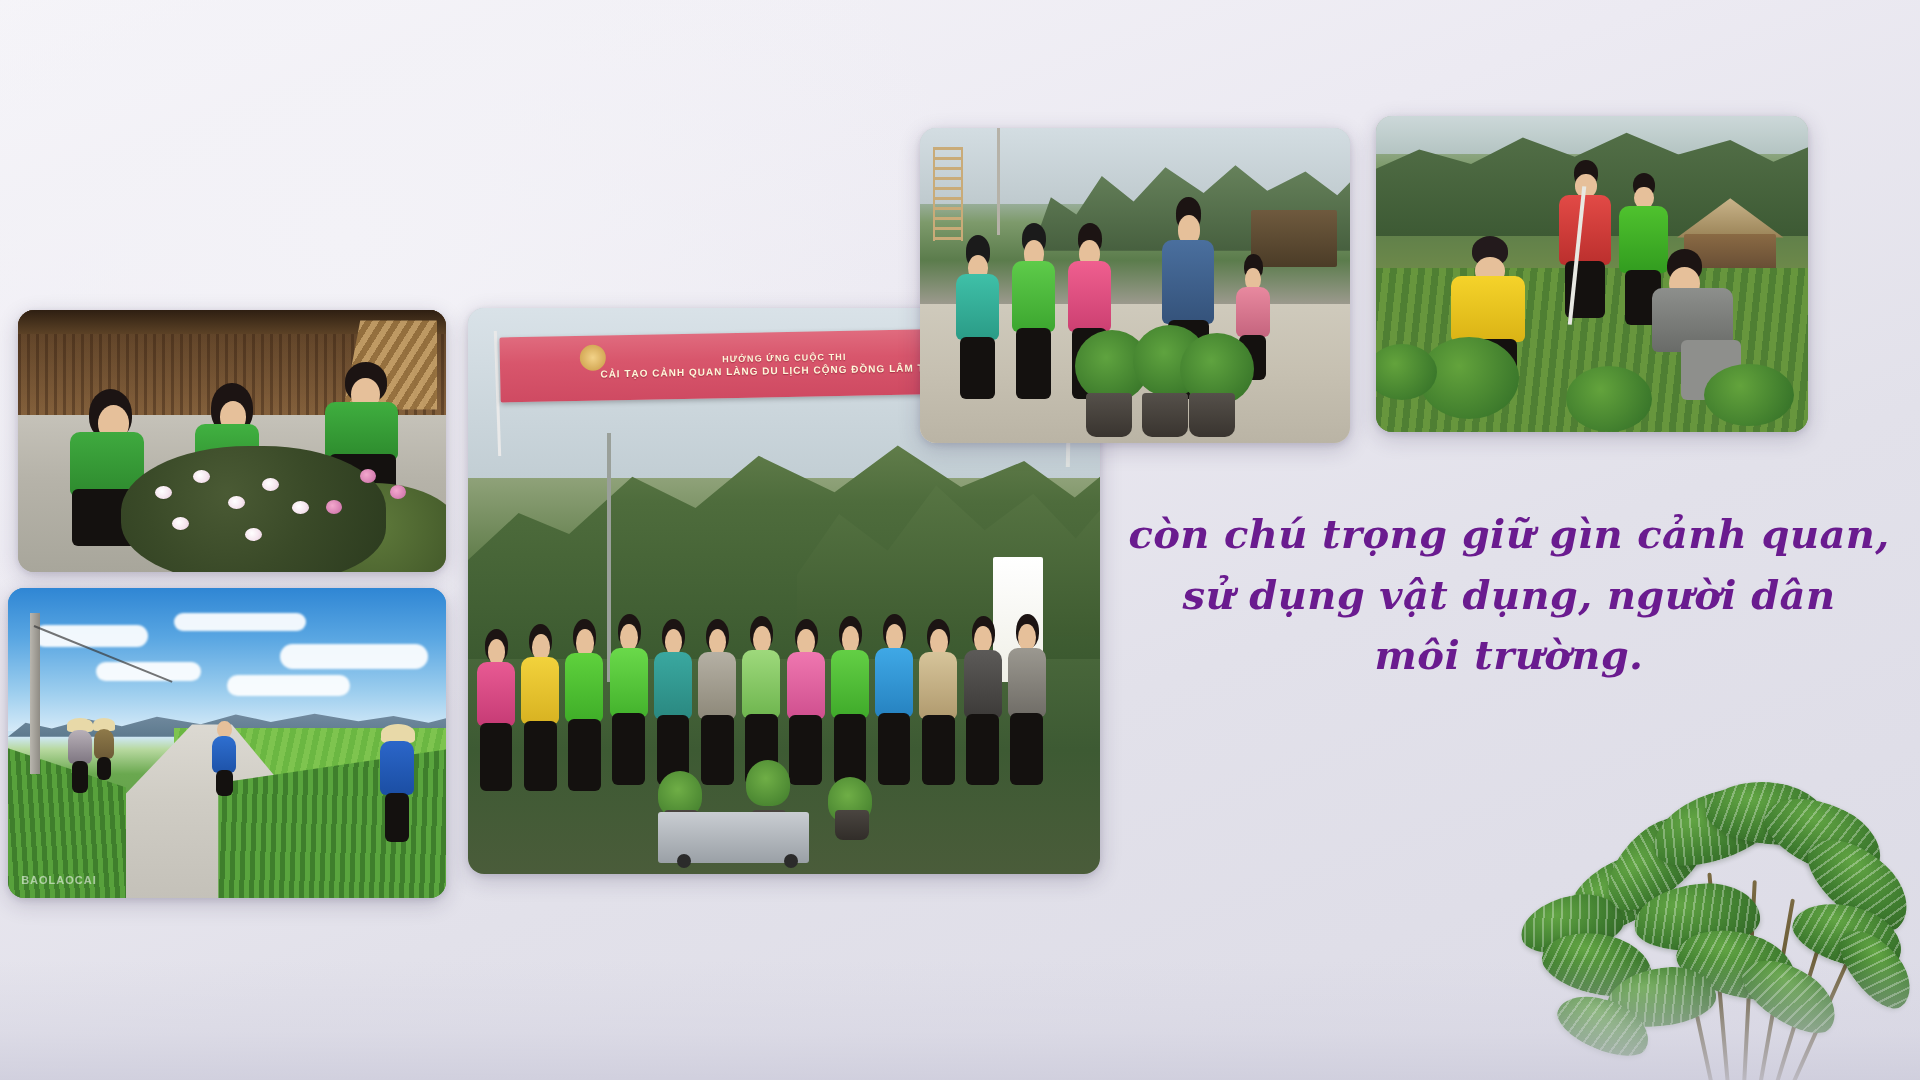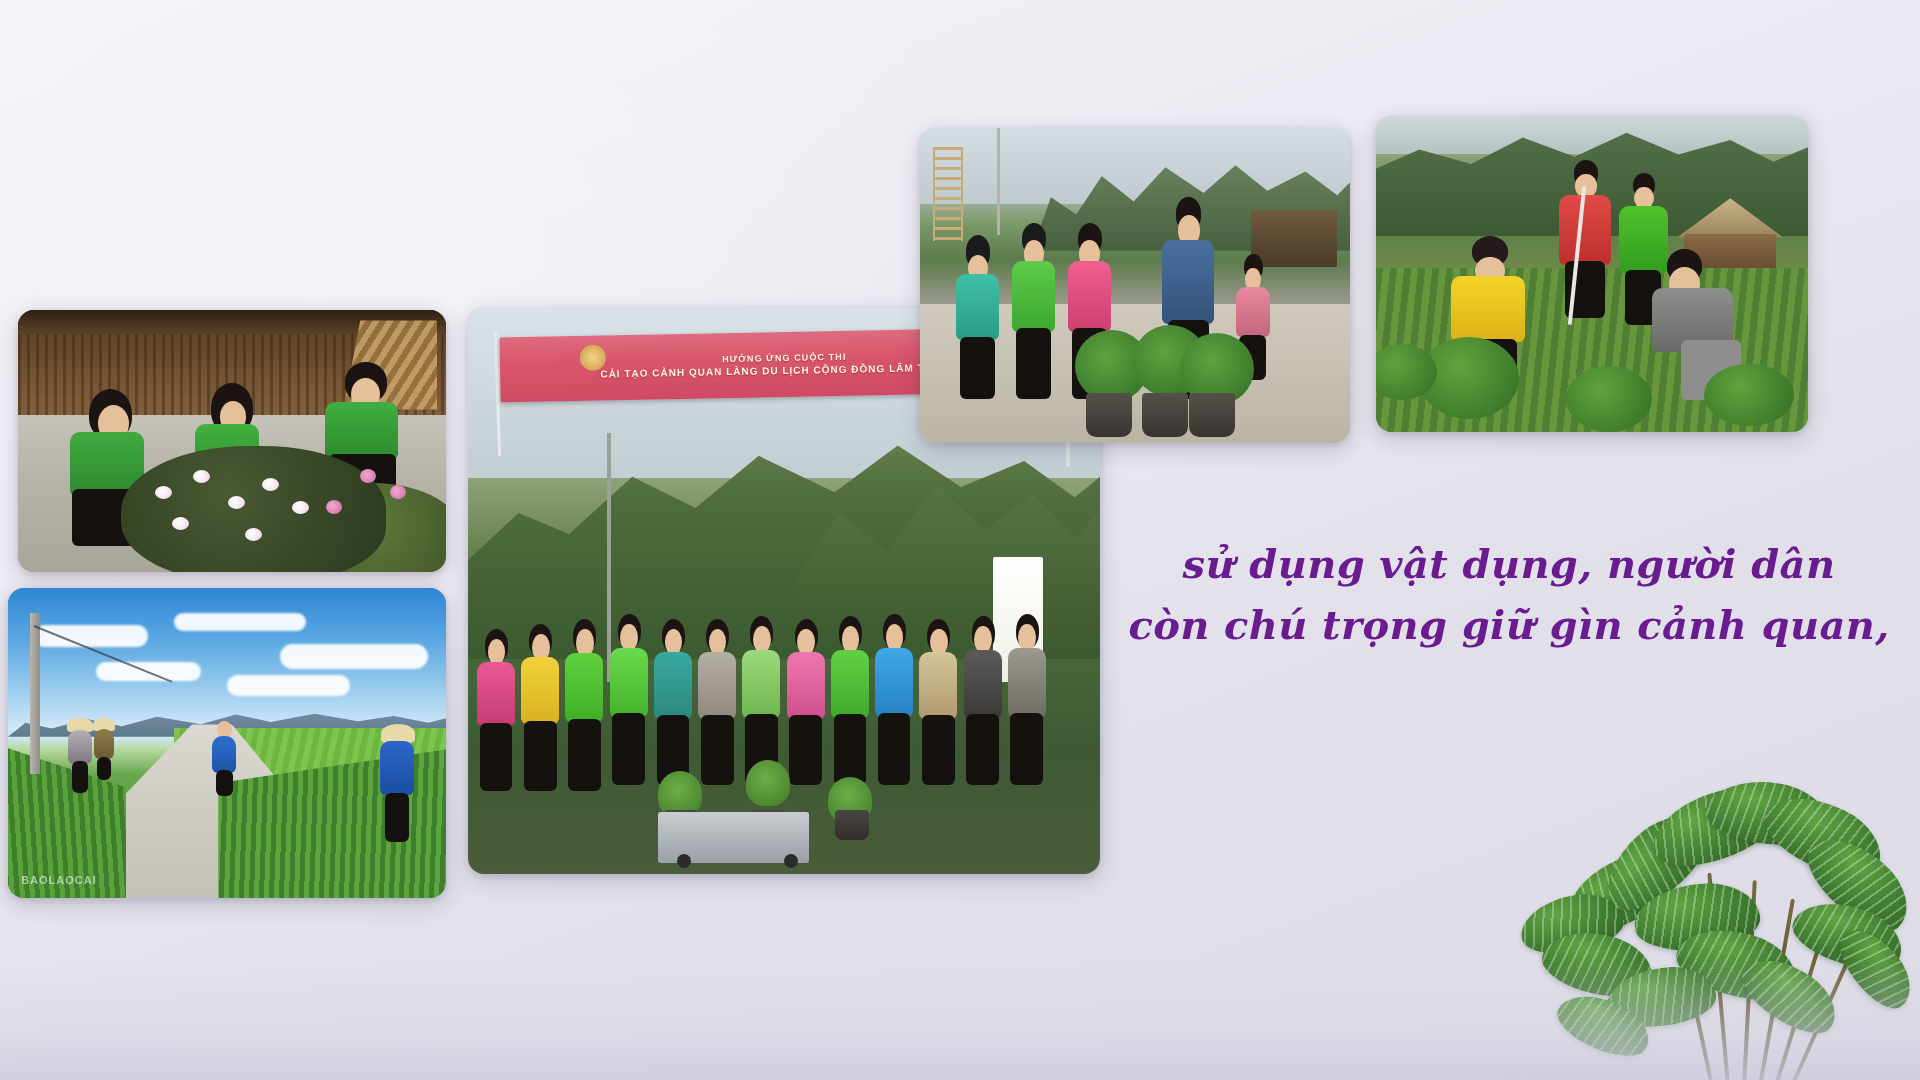--- a/index.html
+++ b/index.html
@@ -469,22 +469,23 @@
     <div class="pt-spade"></div>
 
     <div class="pt-bush" style="left:10%;bottom:4%;width:100px;height:82px;"></div>
     <div class="pt-bush" style="left:44%;bottom:0%;width:86px;height:66px;"></div>
     <div class="pt-bush" style="left:76%;bottom:2%;width:90px;height:62px;"></div>
     <div class="pt-bush" style="left:-2%;bottom:10%;width:70px;height:56px;"></div>
   </div>
 </div>
 
 <div id="quote-panel">
+  <div class="qline">còn chú trọng giữ gìn cảnh quan,</div>
   <div class="qline">sử dụng vật dụng, người dân</div>
-  <div class="qline">còn chú trọng giữ gìn cảnh quan,</div>
+  <div class="qline">môi trường.</div>
 </div>
 
 <div id="decor-plant">
   <div class="stem" style="left:210px;height:196px;transform:rotate(-12deg);"></div>
   <div class="stem" style="left:226px;height:214px;transform:rotate(-5deg);"></div>
   <div class="stem" style="left:242px;height:206px;transform:rotate(3deg);"></div>
   <div class="stem" style="left:258px;height:190px;transform:rotate(10deg);"></div>
   <div class="stem" style="left:274px;height:172px;transform:rotate(17deg);"></div>
   <div class="stem" style="left:290px;height:158px;transform:rotate(24deg);"></div>
 

